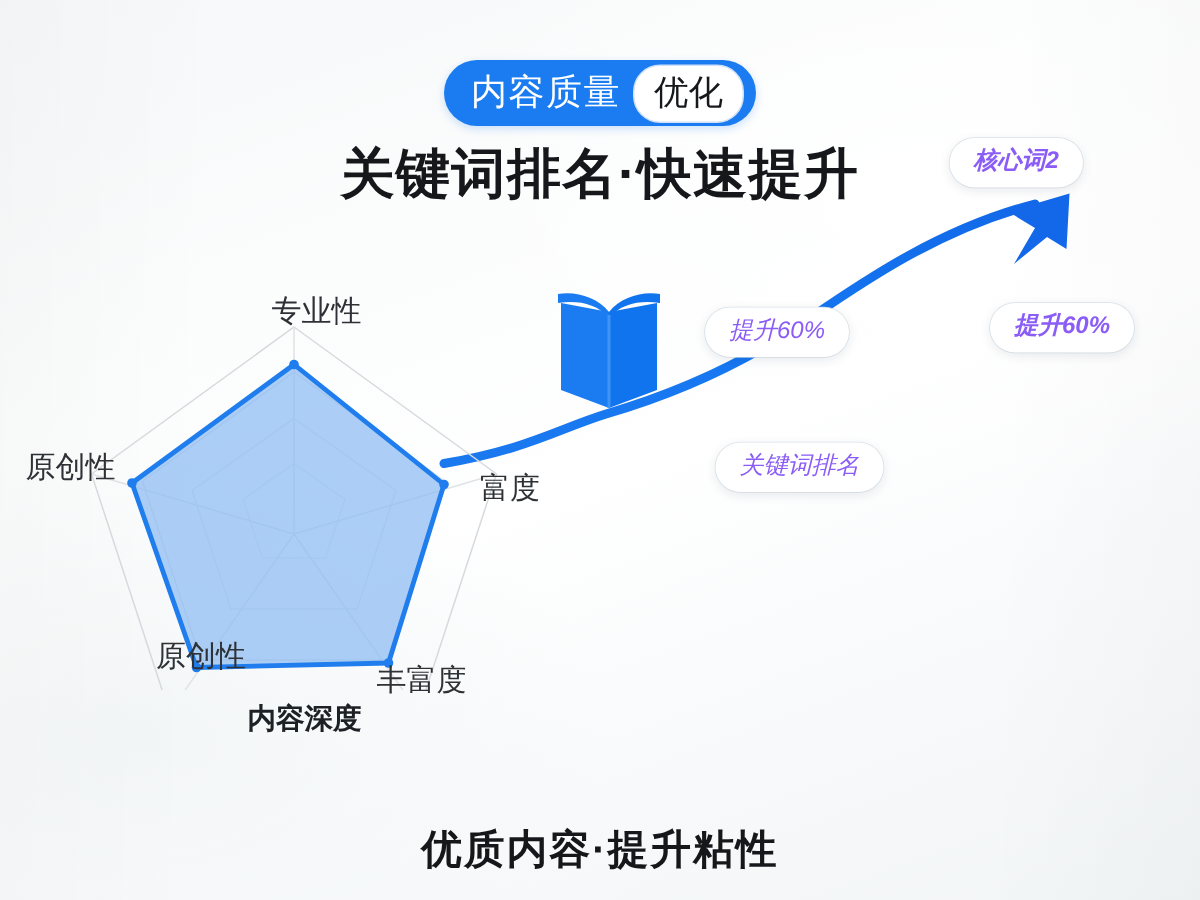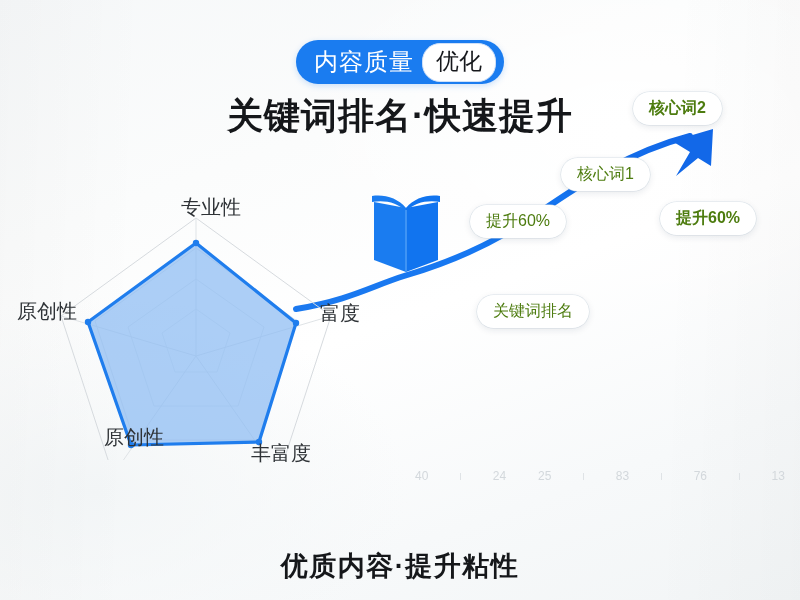--- a/index.html
+++ b/index.html
@@ -78,25 +78,26 @@
     position:absolute; left:368px; top:190px;
     width:76px; height:86px;
   }
 
   
   .pill{
     position:absolute;
     background:#ffffff;
     border-radius:20px;
     font-size:16px;
-    color:#4d7c0f;
+    color:#8b5cf6;
     padding:8px 16px 9px;
     white-space:nowrap;
     box-shadow:0 2px 7px rgba(20,40,70,0.10), 0 0 0 0.5px rgba(220,228,235,0.9);
     line-height:1;
+    font-style:italic;
   }
   .pill.bold{ font-weight:bold; }
 
   #pill-kw2{ left:633px; top:92px; }
   #pill-kw1{ left:561px; top:158px; }
   #pill-up-left{ left:470px; top:205px; }
   #pill-up-right{ left:660px; top:202px; }
   #pill-dwell{ left:477px; top:295px; }
 
   
@@ -173,48 +174,36 @@
         <polygon points="160,43 260,123 223,242 95,245 52,122" fill="#8cbbf2" fill-opacity="0.72" stroke="#1f7ded" stroke-width="3.2" stroke-linejoin="round"></polygon>
         <circle cx="160" cy="43" r="3.2" fill="#1f7ded"></circle>
         <circle cx="260" cy="123" r="3.2" fill="#1f7ded"></circle>
         <circle cx="223" cy="242" r="3.2" fill="#1f7ded"></circle>
         <circle cx="95" cy="245" r="3.2" fill="#1f7ded"></circle>
         <circle cx="52" cy="122" r="3.2" fill="#1f7ded"></circle>
       </g>
     </svg>
 
     <span class="radar-label" style="left:145px; top:-6px;">专业性</span>
-    <span class="radar-label" style="left:284px; top:100px;">富度</span>
+    <span class="radar-label" style="left:284px; top:112px;">富度</span>
     <span class="radar-label" style="left:215px; top:240px;">丰富度</span>
     <span class="radar-label" style="left:68px; top:224px;">原创性</span>
     <span class="radar-label" style="left:-19px; top:98px;">原创性</span>
   </div>
 
   <svg id="book" viewBox="0 0 76 86">
     <path d="M38 18 L38 82 L6 70 L6 12 Z" fill="#1a7cf0"></path>
     <path d="M38 18 L38 82 L70 70 L70 12 Z" fill="#1174ef"></path>
     <path d="M38 18 C30 8, 16 4, 4 6 L4 12 C16 10, 30 12, 38 22 Z" fill="#1a7cf0"></path>
     <path d="M38 18 C46 8, 60 4, 72 6 L72 12 C60 10, 46 12, 38 22 Z" fill="#1174ef"></path>
     <line x1="38" y1="20" x2="38" y2="82" stroke="#3f94f5" stroke-width="2"></line>
   </svg>
 
   <div class="pill bold" id="pill-kw2">核心词2</div>
-  <div class="pill" id="pill-kw1">核心词1</div>
   <div class="pill" id="pill-up-left">提升60%</div>
   <div class="pill bold" id="pill-up-right">提升60%</div>
   <div class="pill" id="pill-dwell">关键词排名</div>
 
-
-  <div id="axis">
-    <span>40</span>
-    <span class="tick"></span>
-    <span>24</span>
-    <span>25</span>
-    <span class="tick"></span>
-    <span>83</span>
-    <span class="tick"></span>
-    <span>76</span>
-    <span class="tick"></span>
-    <span>13</span>
-  </div>
+  <div id="depth-label">内容深度</div>
+
 
   <div id="footer">优质内容·提升粘性</div>
 </div>
 
 </body></html>

